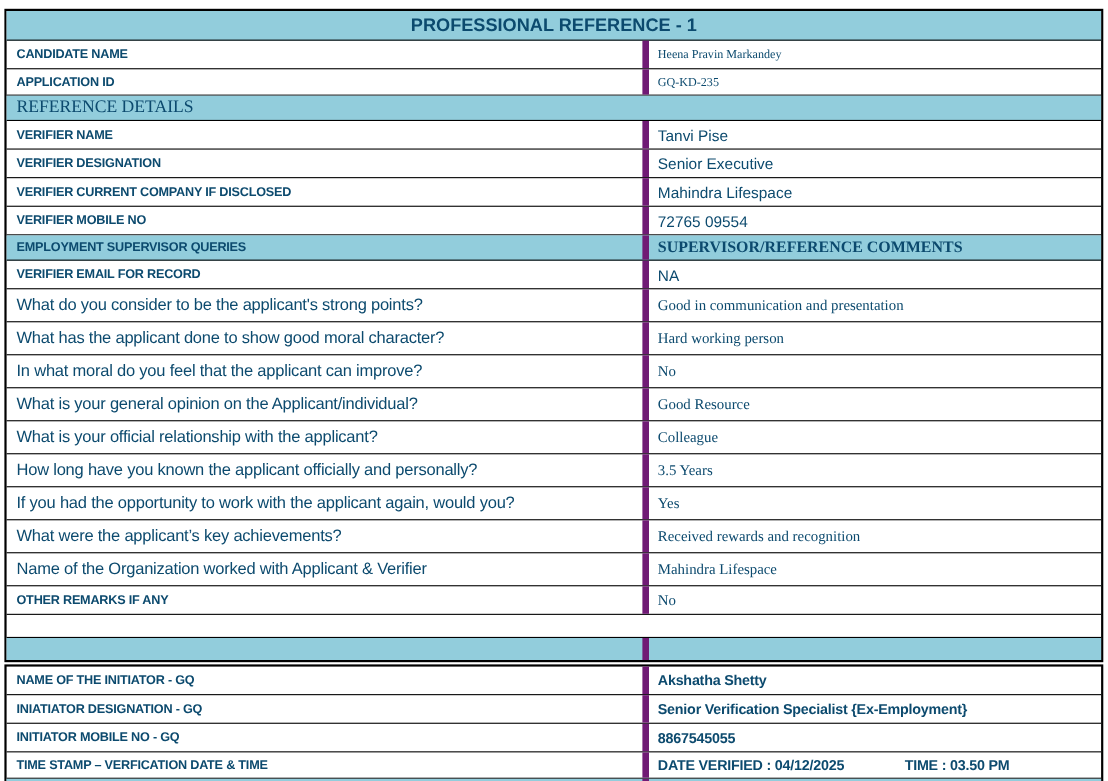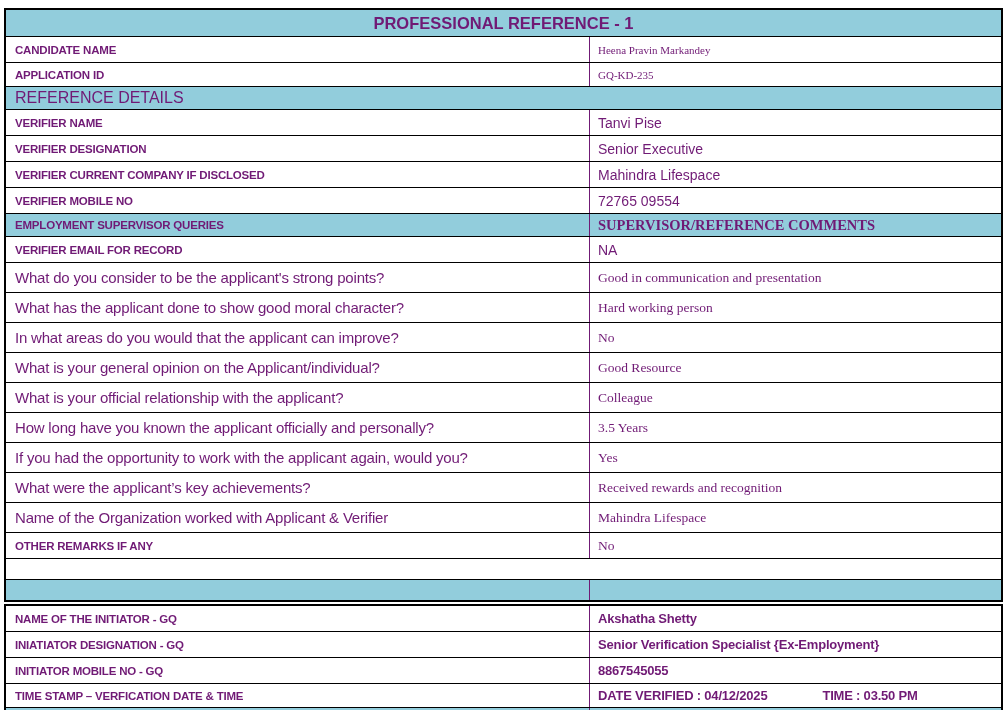--- a/index.html
+++ b/index.html
@@ -2,21 +2,21 @@
 <html><head>
 <meta charset="utf-8">
 <style>
   html,body{margin:0;padding:0;background:#fff;}
   .page{
     position:relative;
     width:1007px;height:710px;
     background:#fff;
     overflow:hidden;
     font-family:"Liberation Sans",sans-serif;
-    color:#701a75;
+    color:#0c4a6e;
   }
   .tbl{
     position:absolute;
     left:4px;
     width:999px;
     border:2px solid #000;
     box-sizing:border-box;
     background:#fff;
   }
   #main-table{top:8px;}
@@ -25,21 +25,21 @@
     display:flex;
     align-items:center;
     border-bottom:1px solid #000;
     box-sizing:border-box;
   }
   .row:last-child{border-bottom:none;}
   .cell-l{
     width:584px;
     align-self:stretch;
     display:flex;align-items:center;
-    border-right:1px solid #701a75;
+    border-right:6px solid #701a75;
     box-sizing:border-box;
     padding:0 4px 0 9px;
   }
   .cell-r{
     flex:1;
     align-self:stretch;
     display:flex;align-items:center;
     box-sizing:border-box;
     padding:0 4px 0 8px;
   }
@@ -64,21 +64,21 @@
   .question{
     font-size:15px;
     letter-spacing:-0.2px;
   }
   .title-row{
     justify-content:center;
     font-weight:bold;
     font-size:16.5px;
   }
   .section-serif{
-    font-family:Liberation Sans, sans-serif;
+    font-family:Liberation Serif, serif;
     font-size:16px;
   }
   .comments-hdr{
     font-family:"Liberation Serif","DejaVu Serif",serif;
     font-weight:bold;
     font-size:14.5px;
   }
   .bold-val{
     font-weight:bold;
     font-size:13px;
@@ -159,21 +159,21 @@
       <div class="cell-l question">What do you consider to be the applicant's strong points?</div>
       <div class="cell-r serif-ans">Good in communication and presentation</div>
     </div>
 
     <div class="row h-q">
       <div class="cell-l question">What has the applicant done to show good moral character?</div>
       <div class="cell-r serif-ans">Hard working person</div>
     </div>
 
     <div class="row h-q">
-      <div class="cell-l question">In what areas do you would that the applicant can improve?</div>
+      <div class="cell-l question">In what moral do you feel that the applicant can improve?</div>
       <div class="cell-r serif-ans">No</div>
     </div>
 
     <div class="row h-q">
       <div class="cell-l question">What is your general opinion on the Applicant/individual?</div>
       <div class="cell-r serif-ans">Good Resource</div>
     </div>
 
     <div class="row h-q">
       <div class="cell-l question">What is your official relationship with the applicant?</div>

